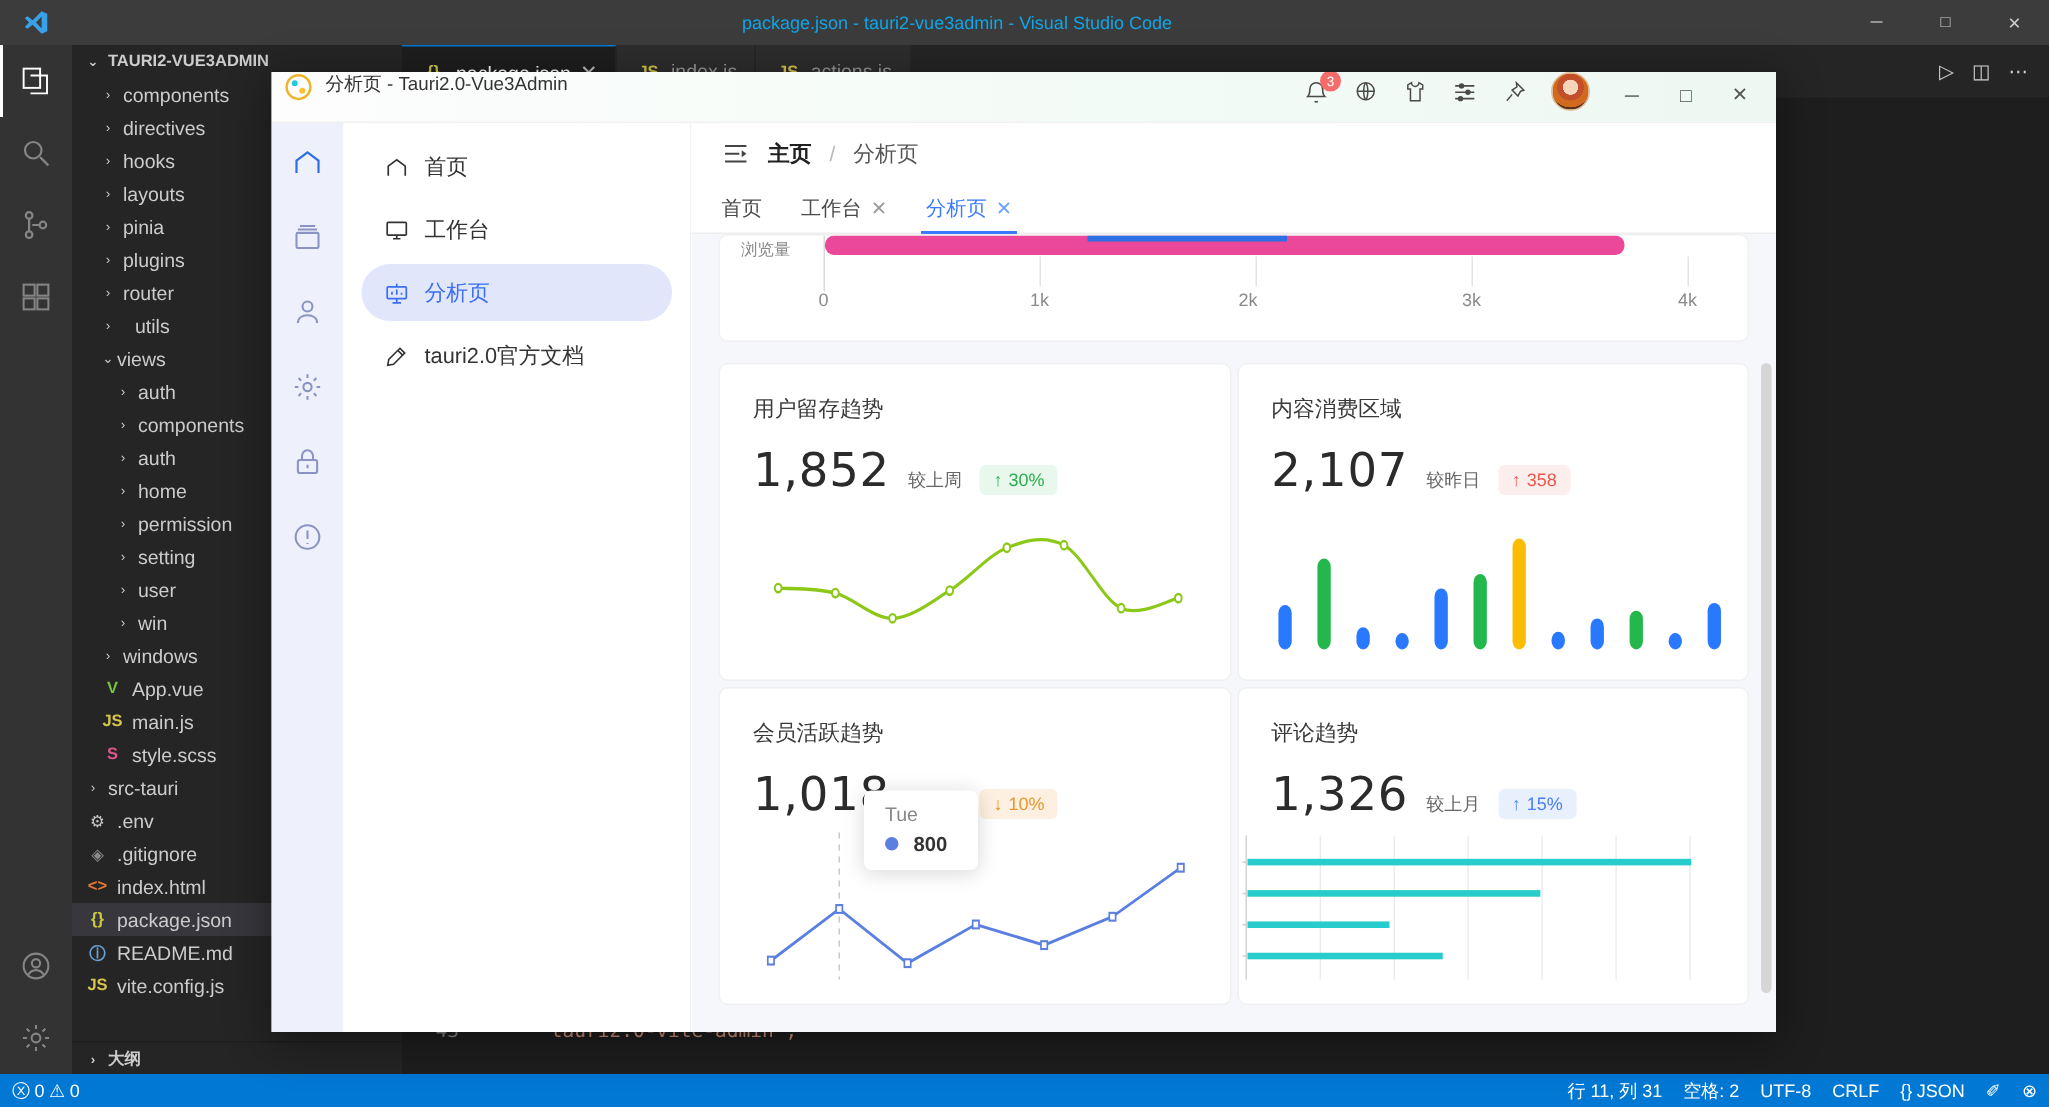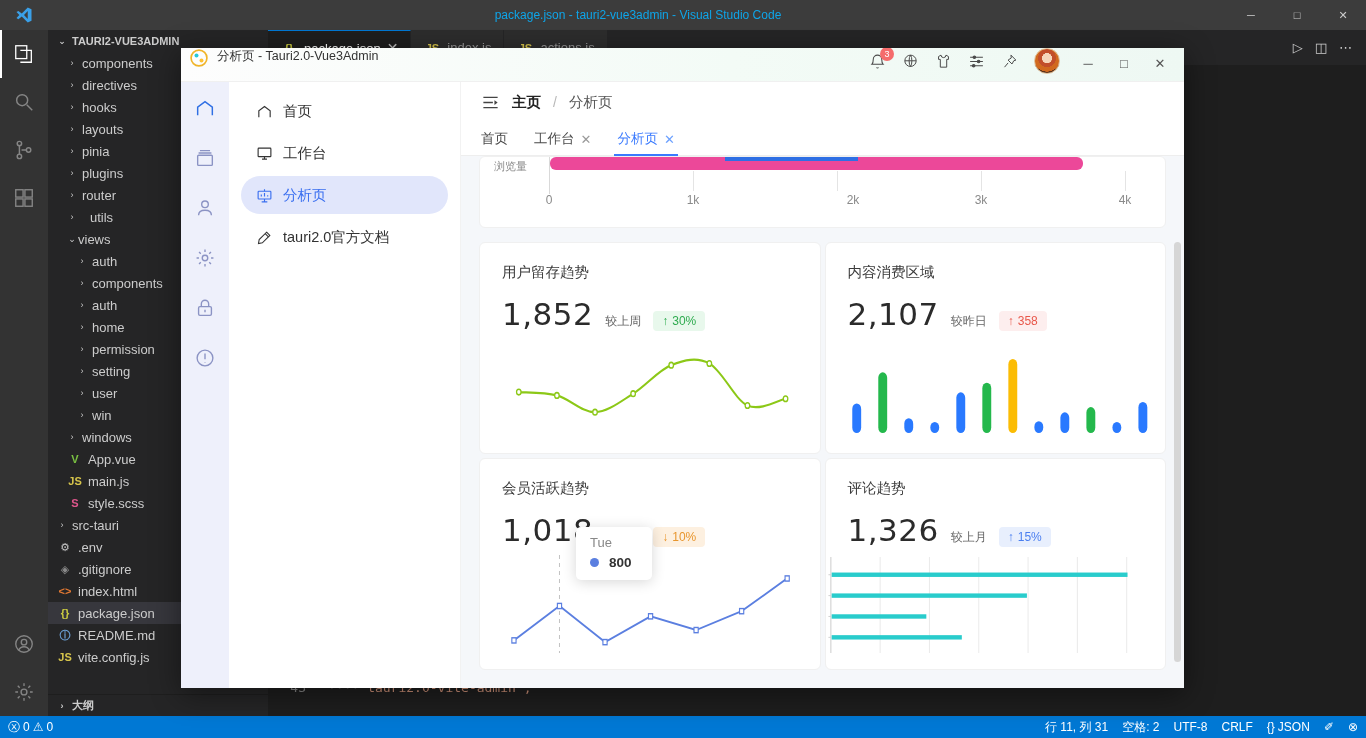--- a/index.html
+++ b/index.html
@@ -584,21 +584,21 @@
           <div class="card top-card">
             <div class="top-axis-label">浏览量</div>
             <div class="top-axisline"></div>
             <div class="top-bar" id="top-bar" style="left: 70px; width: 532.8px;"></div>
             <div class="top-blue"></div>
             <div id="top-ticks">
                 <div class="ticklabel" style="left: 69px;">0</div>
                 <div class="tickline" style="left: 213px;"></div>
                 <div class="ticklabel" style="left: 213px;">1k</div>
                 <div class="tickline" style="left: 357px;"></div>
-                <div class="ticklabel" style="left: 373px;">2k</div>
+                <div class="ticklabel" style="left: 352px;">2k</div>
                 <div class="tickline" style="left: 501px;"></div>
                 <div class="ticklabel" style="left: 501px;">3k</div>
                 <div class="tickline" style="left: 645px;"></div>
                 <div class="ticklabel" style="left: 645px;">4k</div>
               </div>
           </div>
 
           <div class="grid2">
 
             <div class="card stat-card">

